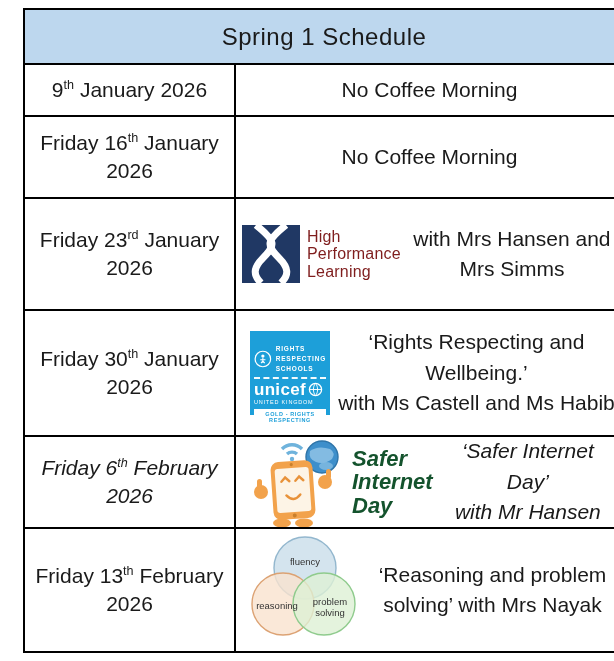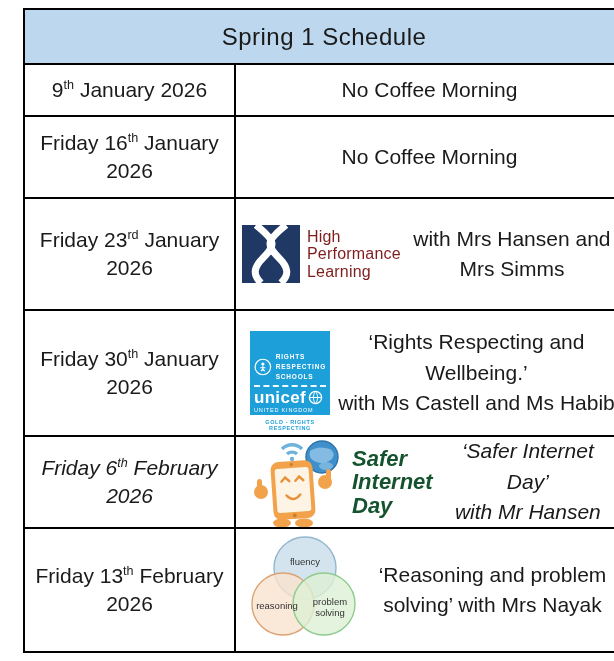--- a/index.html
+++ b/index.html
@@ -78,21 +78,21 @@
 
   
   .unicef-logo {
     flex: none;
     margin-left: 14px;
     width: 80px; height: 84px;
     background: #1D9FD9;
     color: #fff;
     display: flex;
     flex-direction: column;
-    padding: 21px 4px 4px 4px;
+    padding: 13px 4px 4px 4px;
   }
   .u-top { display: flex; align-items: center; gap: 4px; }
   .u-rights { font-size: 6.5px; font-weight: bold; letter-spacing: 0.8px; line-height: 1.5; }
   .u-dash { border-top: 2px dashed rgba(255,255,255,0.95); margin: 4px 0 2px 0; }
   .u-brand { display: flex; align-items: center; gap: 2px; font-size: 17px; font-weight: bold; letter-spacing: 0.3px; line-height: 1; }
   .u-country { font-size: 5.5px; letter-spacing: 0.8px; margin-top: 1px; }
   .u-award {
     margin-top: 4px;
     background: #fff;
     color: #1D9FD9;

